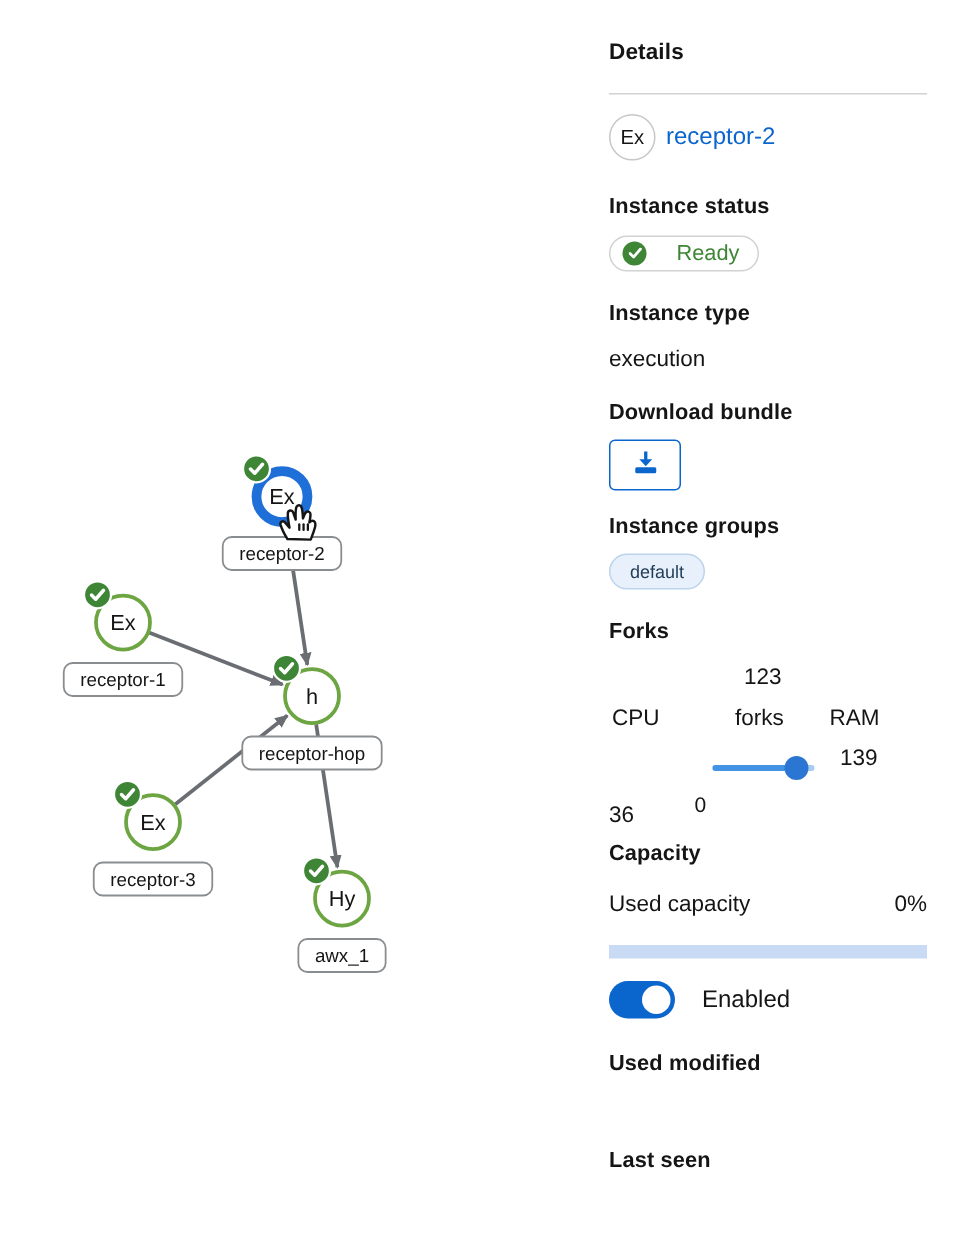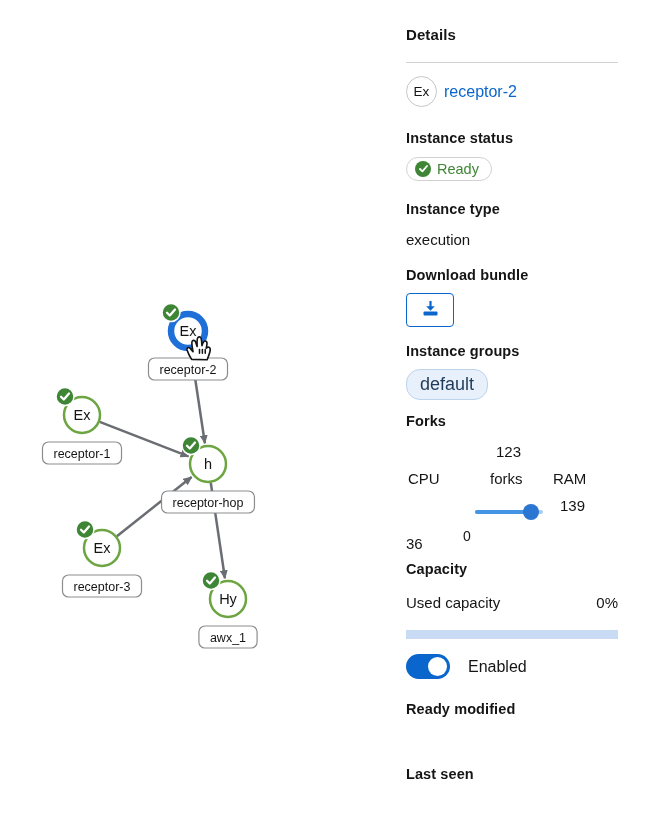--- a/index.html
+++ b/index.html
@@ -18,30 +18,30 @@
   .abs{position:absolute;}
   .h-label{font-weight:700;font-size:14.5px;color:#151515;letter-spacing:.1px;}
   .v-text{font-size:15px;color:#151515;}
   .divider{height:1px;background:#d2d2d2;width:212px;}
 
   .ident{display:flex;align-items:center;gap:7px;}
   .ex-badge{width:29px;height:29px;border:1px solid #c7c7c7;border-radius:50%;
     display:flex;align-items:center;justify-content:center;font-size:13.5px;color:#151515;background:#fff;}
   .link{font-size:16px;text-decoration:none;cursor:pointer;}
 
-  .ready-pill{display:inline-flex;align-items:center;gap:6px;border:1px solid #d2d2d2;
+  .ready-pill{display:inline-flex;align-items:center;gap:20px;border:1px solid #d2d2d2;
     border-radius:999px;padding:3px 12px 3px 8px;background:#fff;}
   .ready-pill .txt{font-size:14.5px;}
   .check-dot{width:16px;height:16px;border-radius:50%;display:flex;align-items:center;justify-content:center;}
   .check-dot svg{display:block;}
 
   .dl-btn{width:48px;height:34px;border-radius:4px;background:#fff;display:flex;
     align-items:center;justify-content:center;cursor:pointer;padding:0;}
 
-  .chip{display:inline-block;border-radius:14px;padding:4px 13px;font-size:18px;cursor:pointer;}
+  .chip{display:inline-block;border-radius:14px;padding:4px 13px;font-size:12px;cursor:pointer;}
 
   .forks-wrap{width:212px;height:105px;position:relative;}
   .slider{position:absolute;cursor:pointer;}
   .slider .track{position:absolute;left:0;top:6px;height:4px;width:100%;border-radius:2px;}
   .slider .fill{position:absolute;left:0;top:6px;height:4px;border-radius:2px;}
   .slider .handle{position:absolute;top:0;width:16px;height:16px;border-radius:50%;margin-left:-8px;}
 
   .cap-row{display:flex;justify-content:space-between;width:212px;text-align:right;}
   .progress{width:212px;height:9px;}
 
@@ -208,16 +208,16 @@
 
   <div class="abs progress" style="left:0;top:630px;background:#c9daf4;"></div>
 
   <div class="abs toggle-row" style="left:0;top:654px;">
     <span class="toggle" style="background:#0a66cc;">
       <span class="knob"></span>
     </span>
     <span class="toggle-label">Enabled</span>
   </div>
 
-  <div class="abs h-label" style="left:0;top:701px;">Ready modified</div>
+  <div class="abs h-label" style="left:0;top:701px;">Used modified</div>
 
   <div class="abs h-label" style="left:0;top:766px;">Last seen</div>
 </div>
 
 </body></html>

